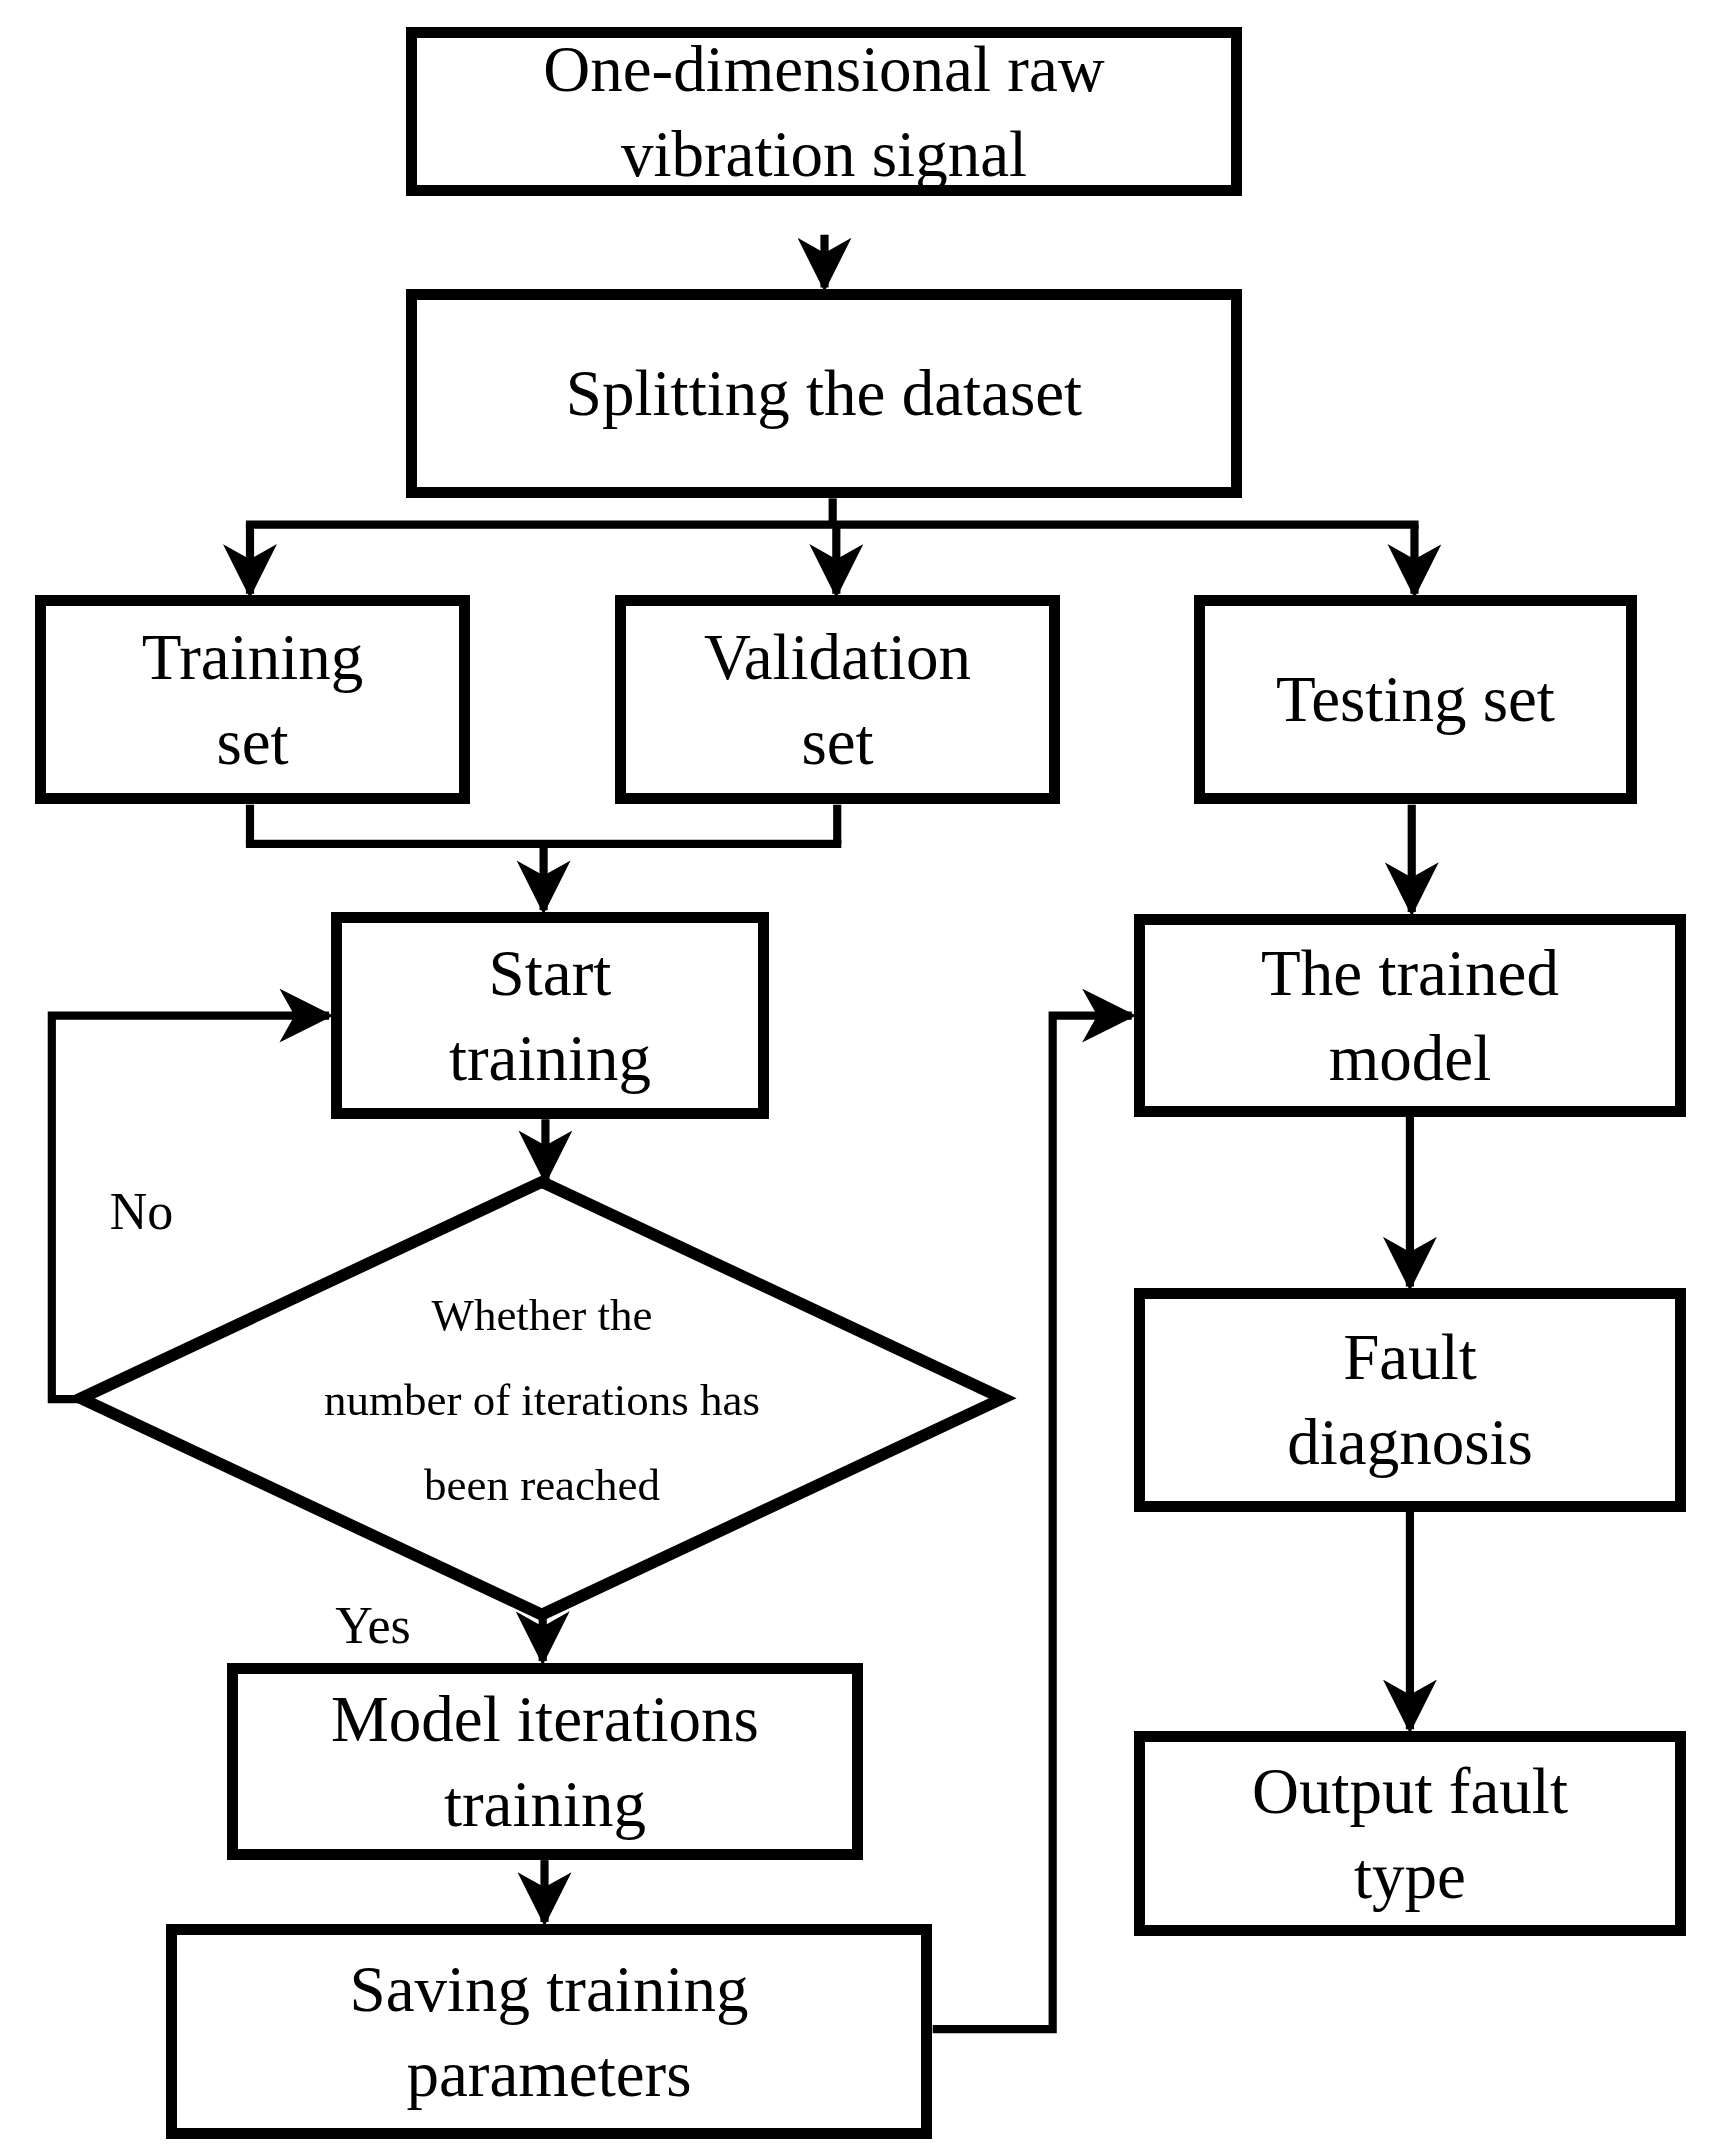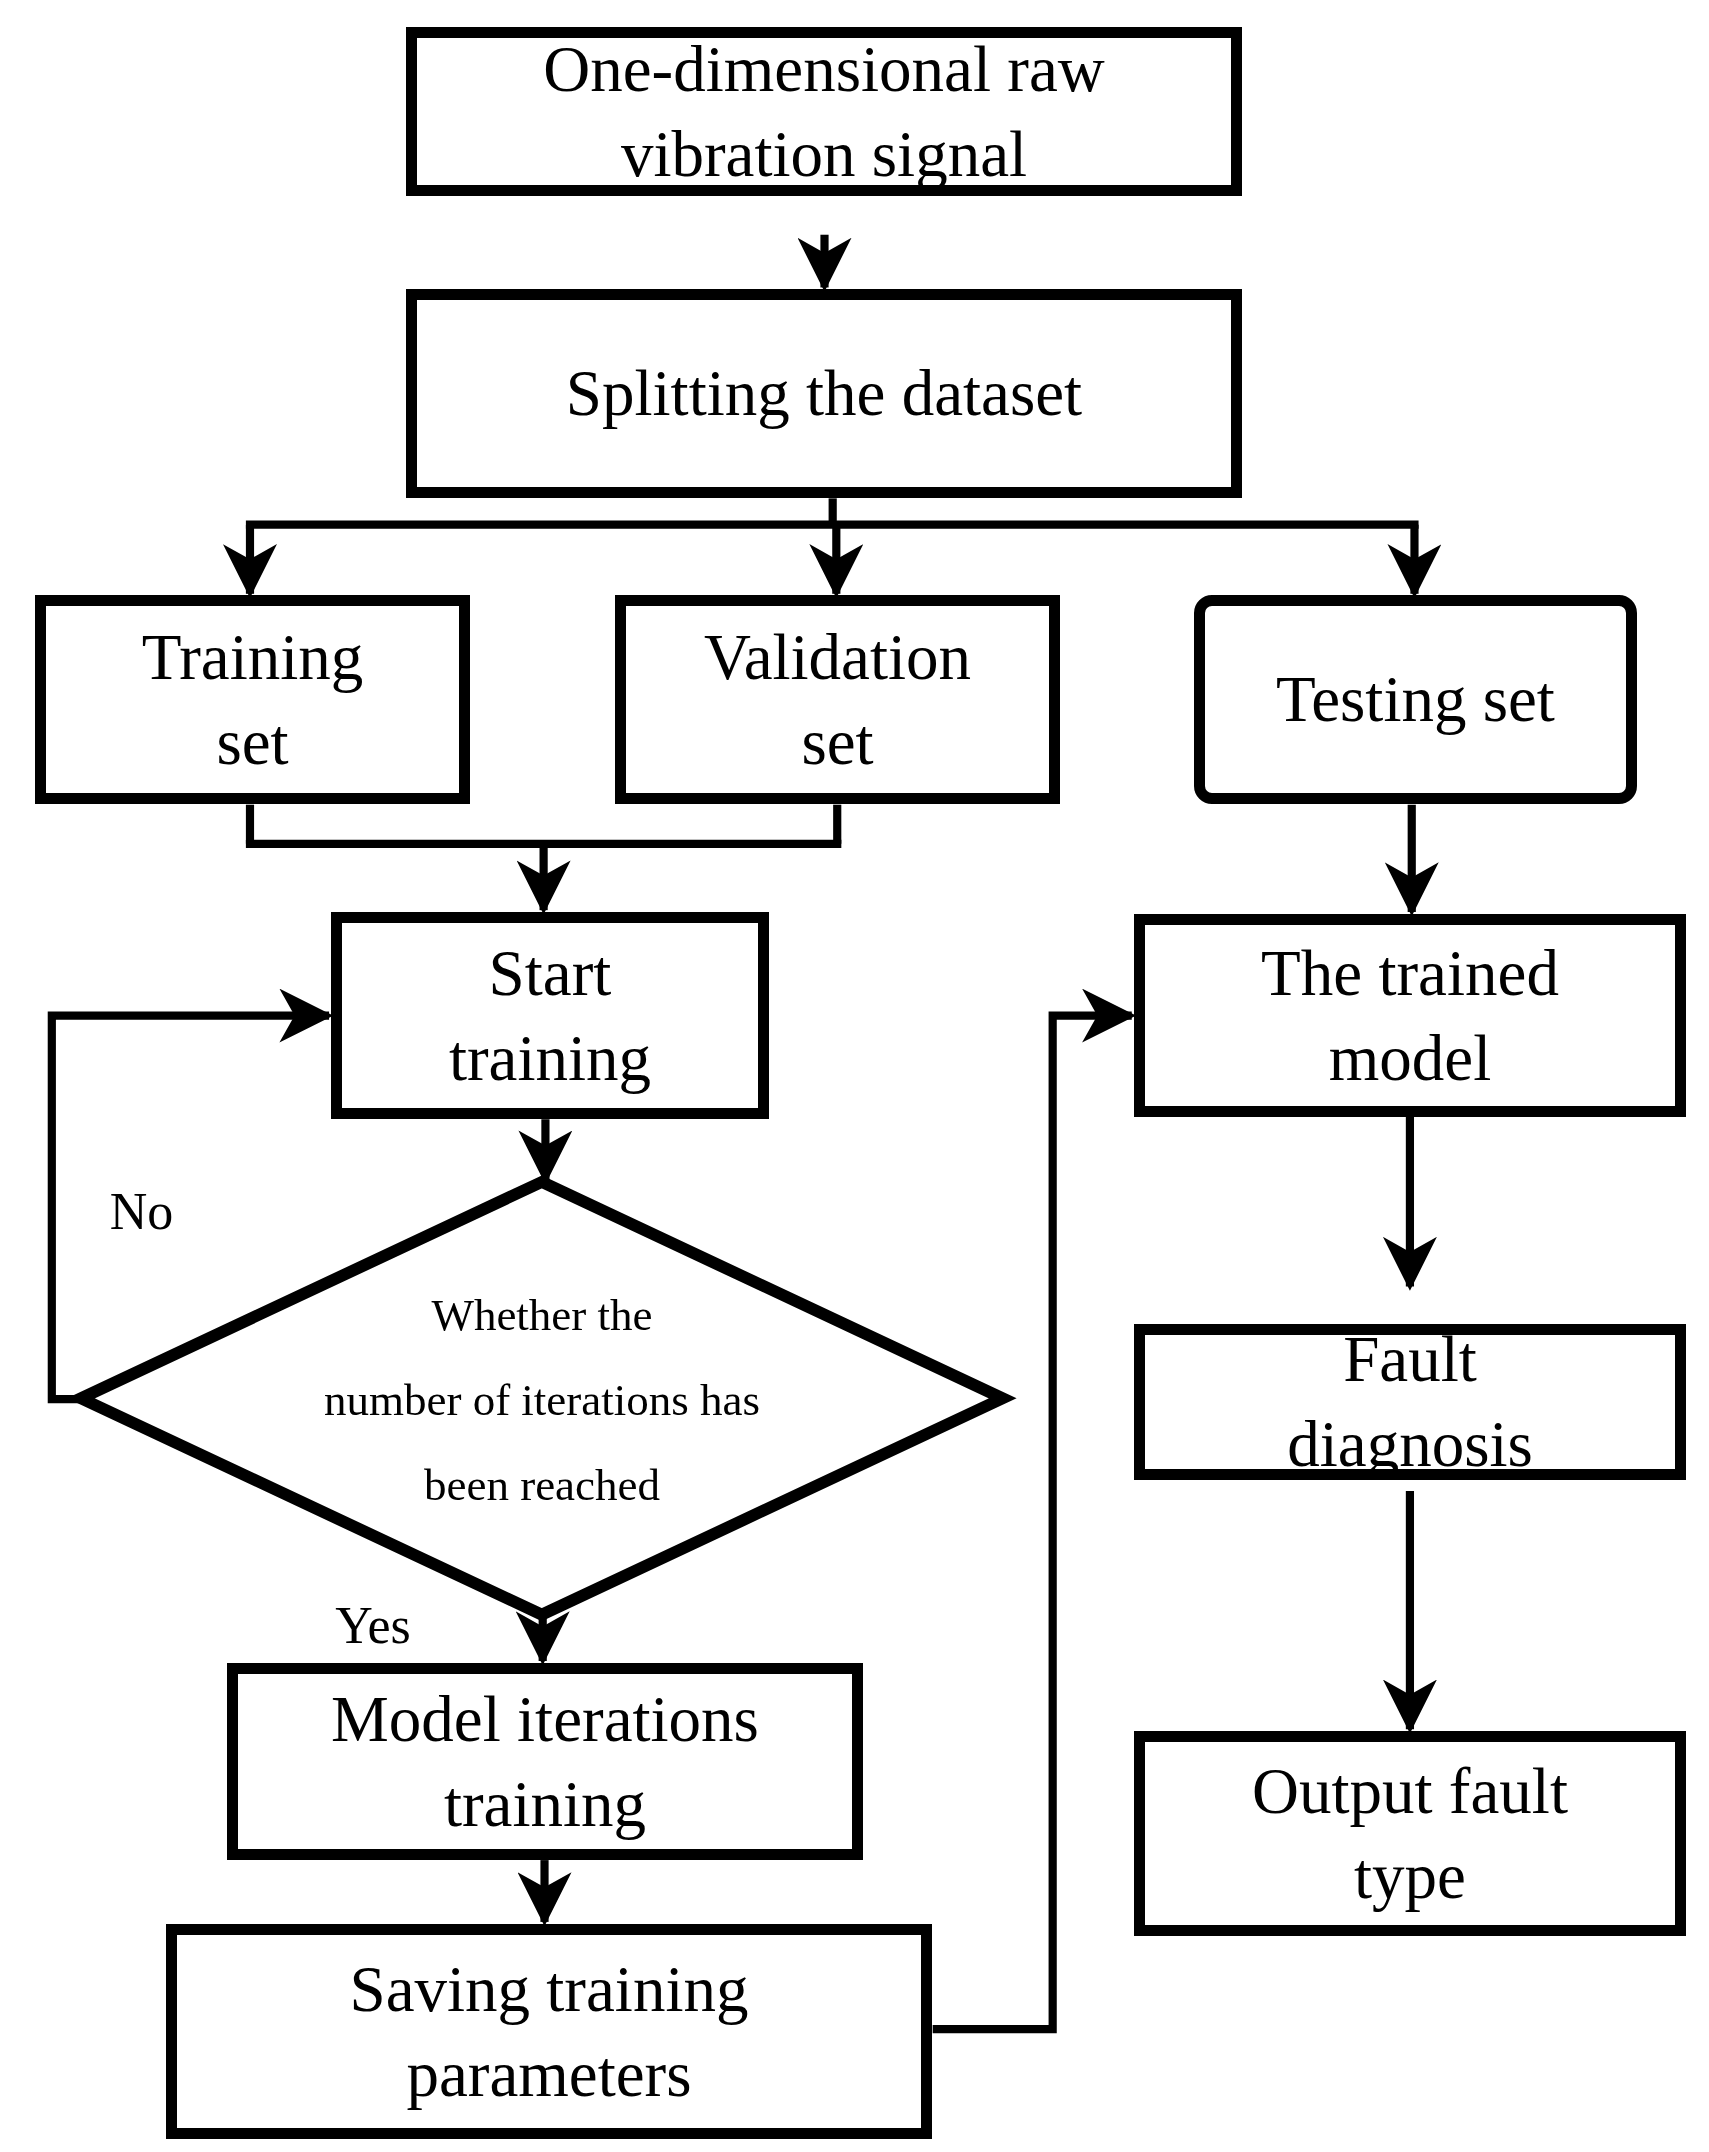--- a/index.html
+++ b/index.html
@@ -35,26 +35,26 @@
     text-align: center;
     font-size: 65px;
     line-height: 85px;
   }
   .node span { display: block; white-space: nowrap; }
   
   .n-raw        { left: 406px;  top: 27px;   width: 836px; height: 169px; }
   .n-split      { left: 406px;  top: 289px;  width: 836px; height: 209px; }
   .n-training   { left: 35px;   top: 595px;  width: 435px; height: 209px; }
   .n-validation { left: 615px;  top: 595px;  width: 445px; height: 209px; }
-  .n-testing    { left: 1194px; top: 595px;  width: 443px; height: 209px; border-radius: 18px; }
+  .n-testing    { left: 1194px; top: 595px;  width: 443px; height: 209px; }
   .n-start      { left: 331px;  top: 912px; width: 438px; height: 207px; }
   .n-model      { left: 227px;  top: 1663px; width: 636px; height: 197px; }
   .n-saving     { left: 166px;  top: 1924px; width: 766px; height: 215px; }
   .n-trained    { left: 1134px; top: 914px; width: 552px; height: 203px; text-align: right; }
-  .n-fault      { left: 1134px; top: 1288px; width: 552px; height: 156px; margin-top: 36px; }
+  .n-fault      { left: 1134px; top: 1288px; width: 552px; height: 224px; }
   .n-output     { left: 1134px; top: 1731px; width: 552px; height: 205px; }
   
   .decision-text {
     position: absolute;
     left: 133px;
     top: 1271px;
     width: 818px;
     height: 259px;
     display: flex;
     flex-direction: column;

